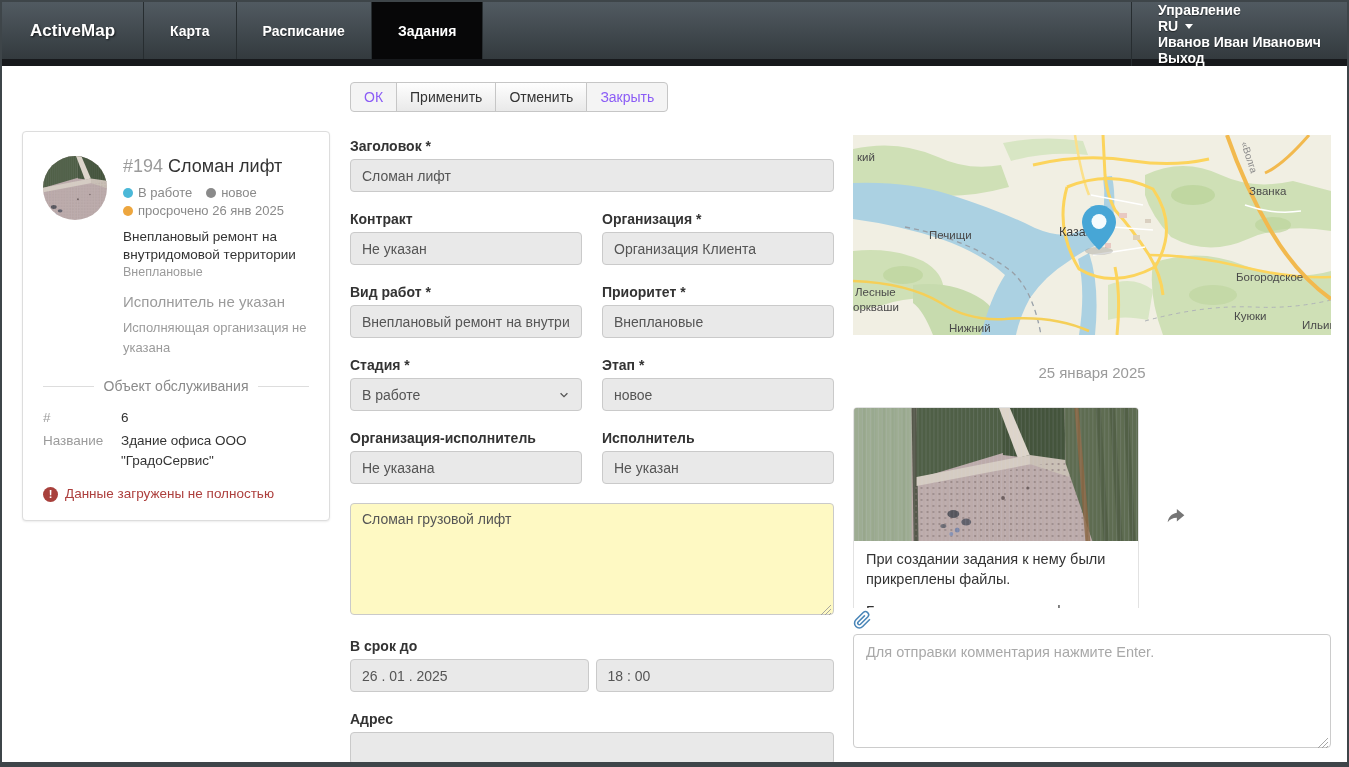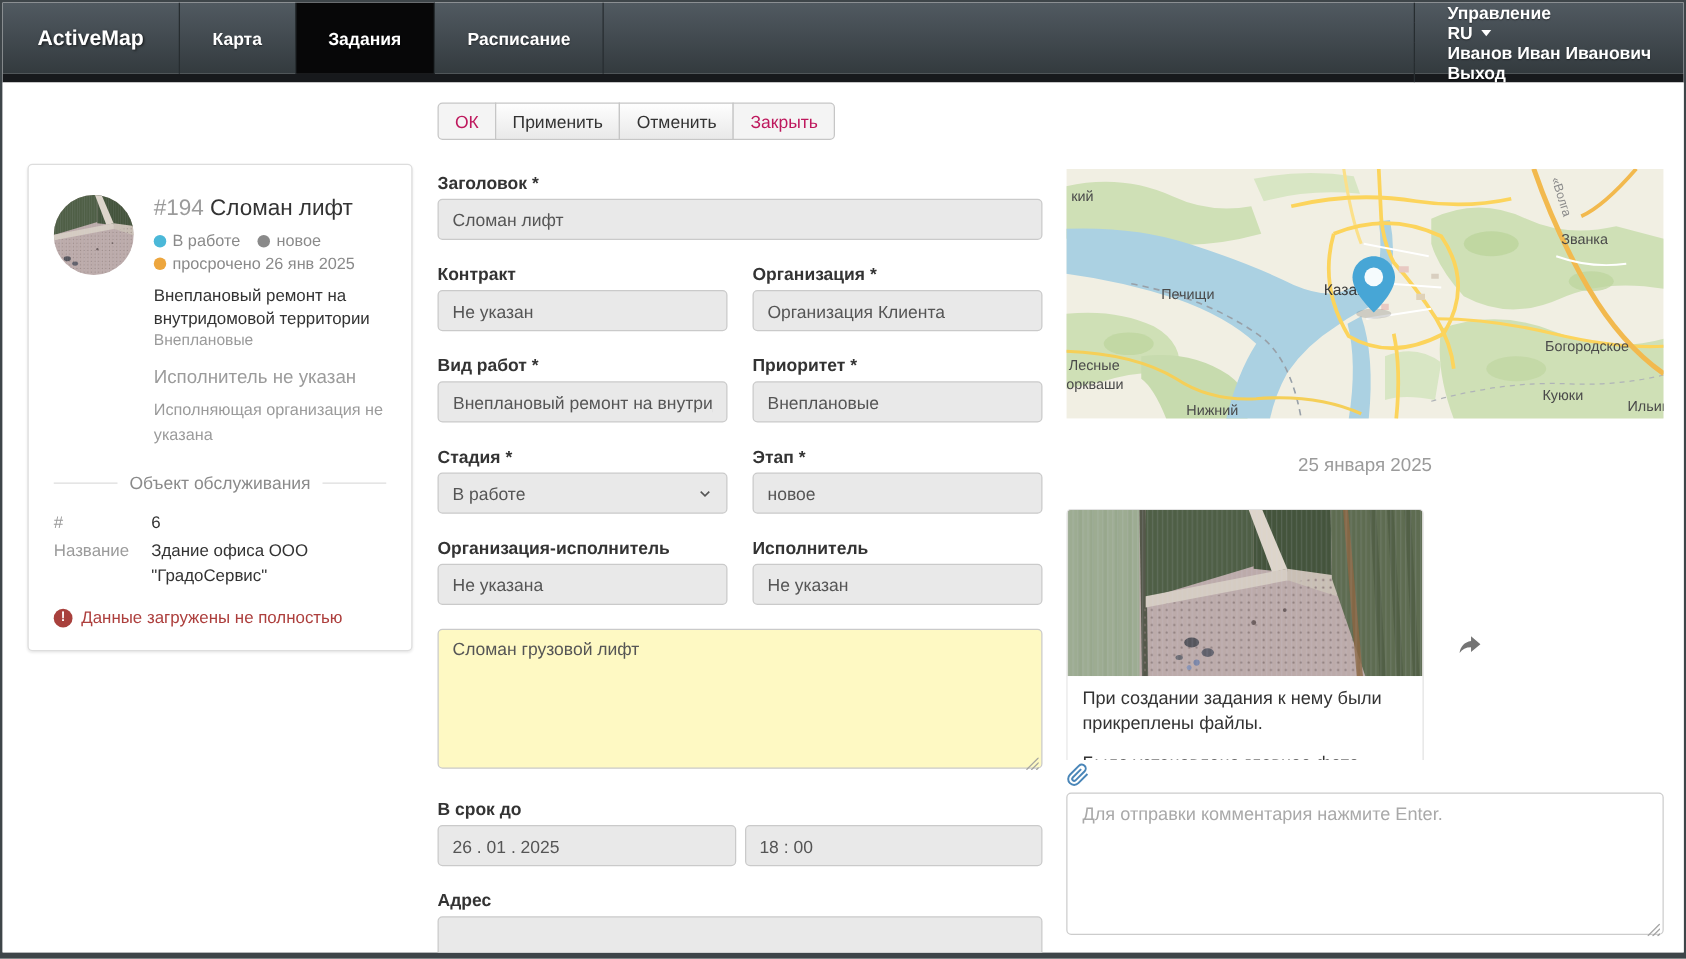--- a/index.html
+++ b/index.html
@@ -23,21 +23,21 @@
 
   .main { position:absolute; top:64px; left:0; right:0; bottom:0; background:#fff; }
 
   
   .toolbar { position:absolute; left:348px; top:16px; display:flex; }
   .btn { padding:6px 13px; font-size:14px; color:#333; font-family:inherit;
          background:linear-gradient(#fefefe,#e9e9e9); border:1px solid #c6c6c6;
          margin-left:-1px; cursor:pointer; }
   .btn:first-child { border-radius:4px 0 0 4px; margin-left:0; }
   .btn:last-child { border-radius:0 4px 4px 0; }
-  .btn.disabled { color:#be185d; background:#f4f4f4; }
+  .btn.disabled { color:#8b5cf6; background:#f4f4f4; }
 
   
   .task-card { position:absolute; left:20px; top:65px; width:308px; min-height:366px;
                background:#fff; border:1px solid #ddd; border-radius:4px;
                box-shadow:0 1px 2px rgba(0,0,0,.08); padding:24px 20px 18px; }
   .tc-head { display:flex; gap:16px; }
   .avatar { width:64px; height:64px; border-radius:50%; overflow:hidden; flex:none; cursor:pointer; }
   .avatar svg { width:100%; height:100%; display:block; }
   .tc-info { flex:1; min-width:0; }
   .tc-title { font-size:18px; color:#333; margin-bottom:8px; }
@@ -131,22 +131,22 @@
       <rect width="286" height="133" fill="url(#scan)"></rect>
     </g>
   </defs>
 </svg>
 
 <div class="window">
 
   <div class="nav">
     <div class="logo">ActiveMap</div>
     <div class="nav-item">Карта</div>
+    <div class="nav-item">Расписание</div>
     <div class="nav-item active">Задания</div>
-    <div class="nav-item">Расписание</div>
     <div class="nav-right">
       <div class="nav-item">Управление</div>
       <div class="nav-item">
         <span>RU</span>
         <span class="caret"></span>
       </div>
       <div class="nav-item">Иванов Иван Иванович</div>
       <div class="nav-item">Выход</div>
     </div>
   </div>

